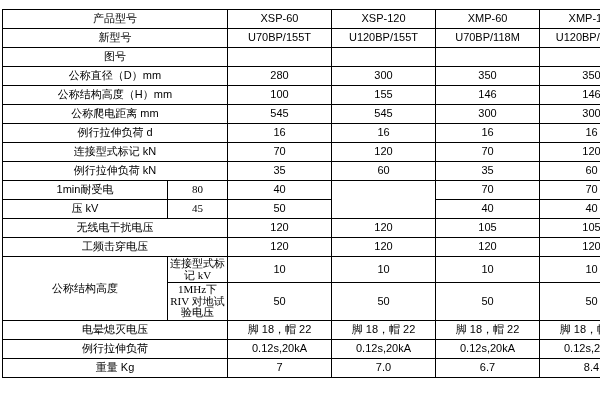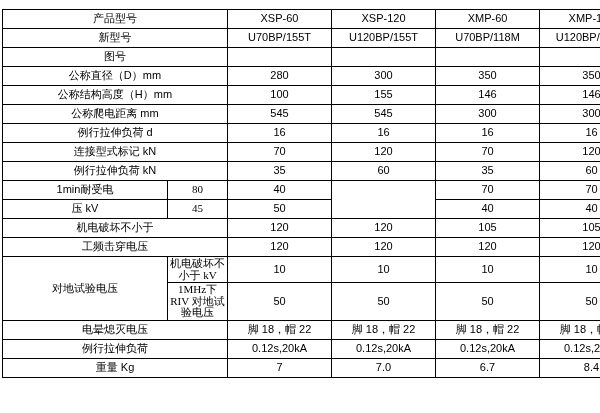--- a/index.html
+++ b/index.html
@@ -157,38 +157,38 @@
 
       <tr>
         <td class="label">压 kV</td>
         <td class="small">45</td>
         <td class="val">50</td>
         <td class="val">40</td>
         <td class="val">40</td>
       </tr>
 
       <tr>
-        <td class="label" colspan="2">机电破坏不小于</td>
+        <td class="label" colspan="2">无线电干扰电压</td>
         <td class="val">120</td>
         <td class="val">120</td>
         <td class="val">105</td>
         <td class="val">105</td>
       </tr>
 
       <tr>
         <td class="label" colspan="2">工频击穿电压</td>
         <td class="val">120</td>
         <td class="val">120</td>
         <td class="val">120</td>
         <td class="val">120</td>
       </tr>
 
       <tr>
-        <td class="label" rowspan="2">对地试验电压</td>
-        <td class="small tall3">机电破坏不小于 kV</td>
+        <td class="label" rowspan="2">公称结构高度</td>
+        <td class="small tall3">连接型式标记 kV</td>
         <td class="val tall3">10</td>
         <td class="val tall3">10</td>
         <td class="val tall3">10</td>
         <td class="val tall3">10</td>
       </tr>
 
       <tr>
         <td class="small tall3">1MHz下 RIV 对地试验电压</td>
         <td class="val tall3">50</td>
         <td class="val tall3">50</td>

